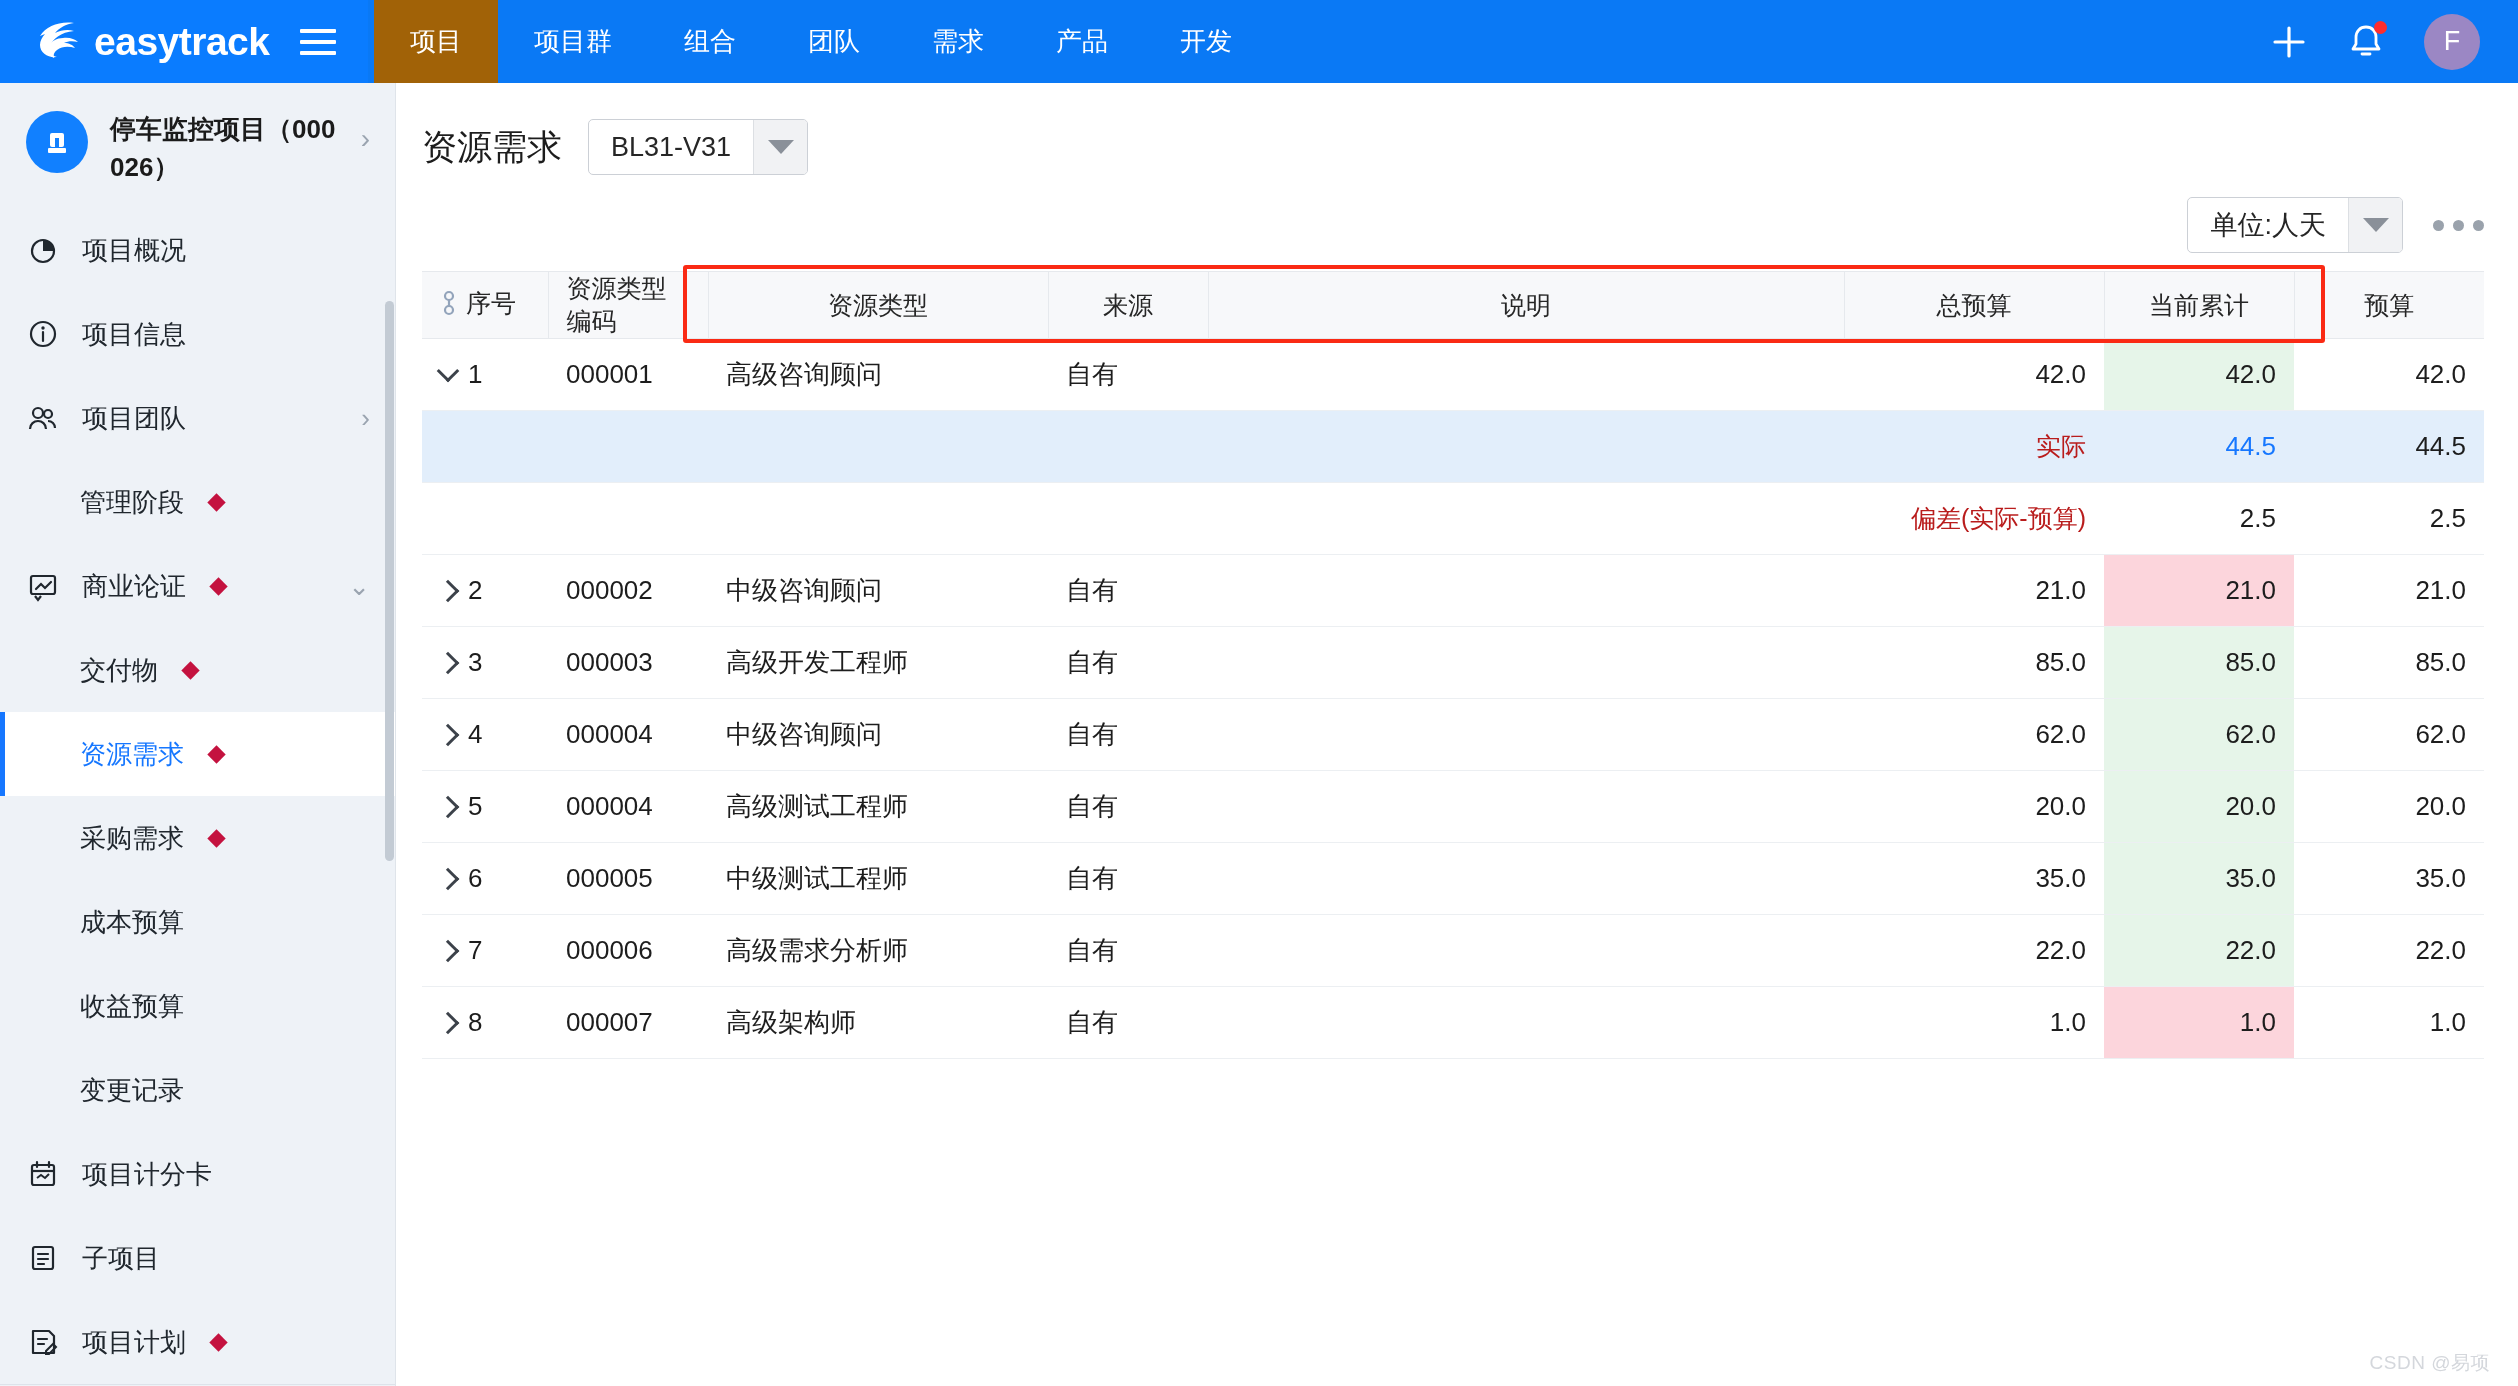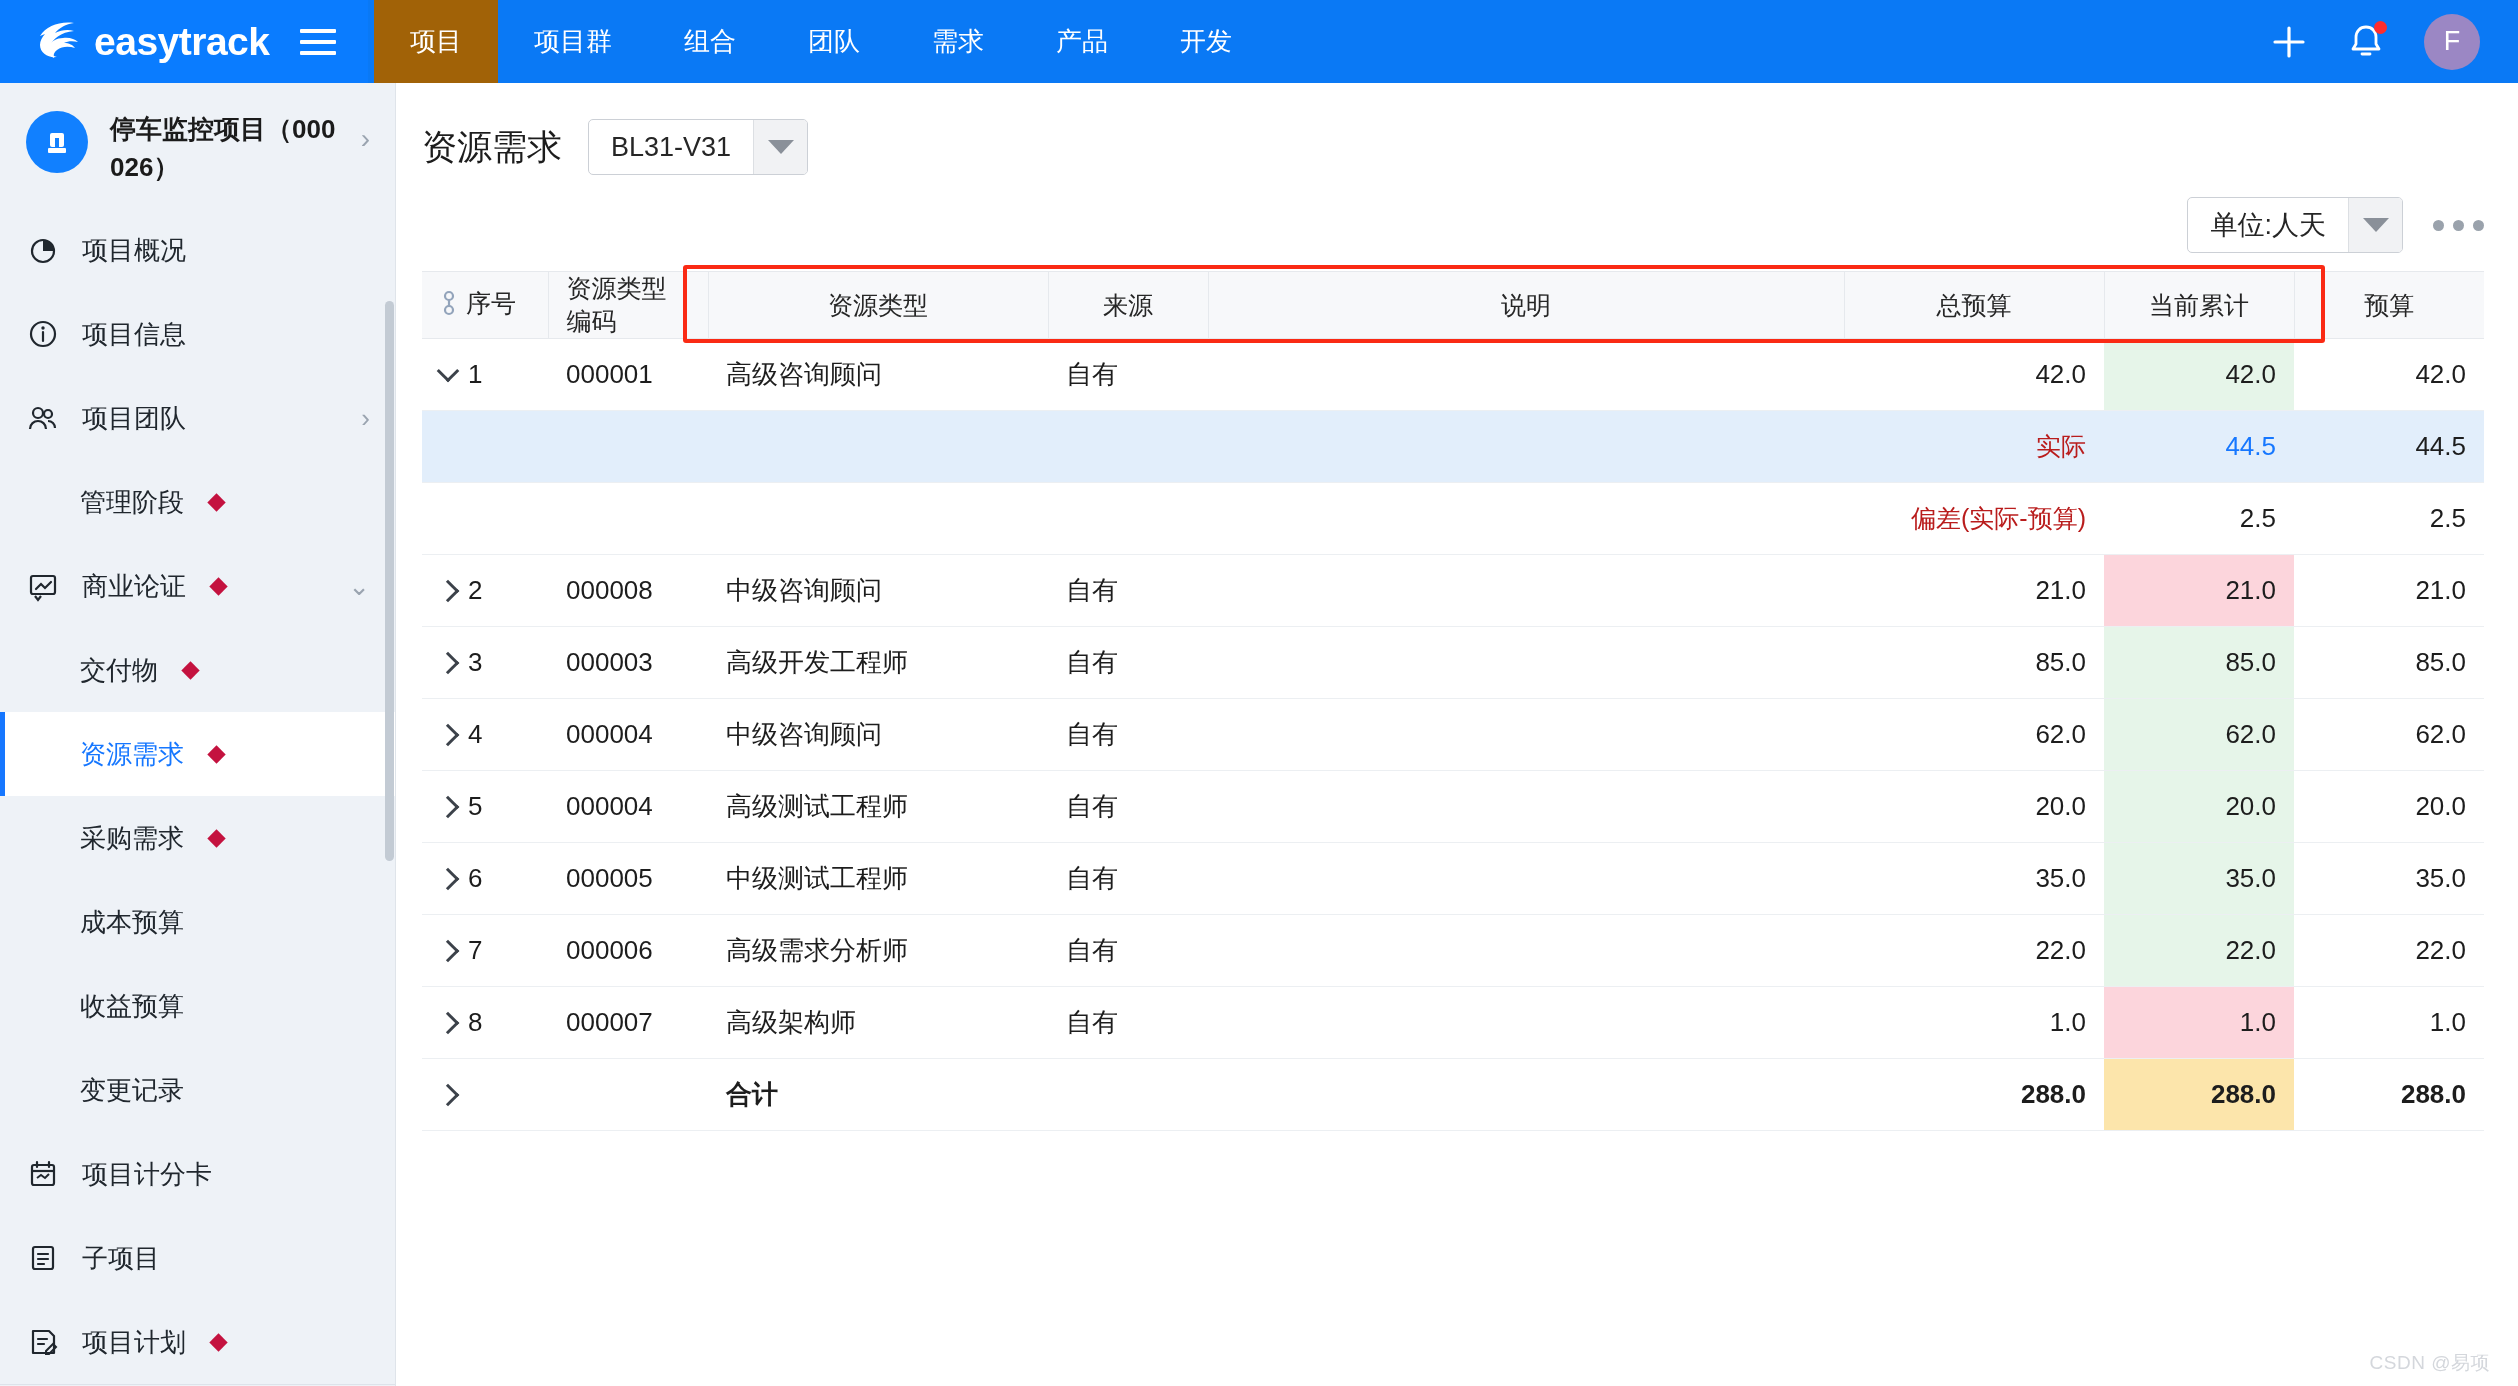--- a/index.html
+++ b/index.html
@@ -492,21 +492,21 @@
             <td class="num">2.5</td>
           </tr>
 
           <tr>
             <td>
                 <span class="idx-cell">
                   <i class="chev right"></i>
                   <span>2</span>
                 </span>
               </td>
-            <td>000008</td>
+            <td>000002</td>
             <td>中级咨询顾问</td>
             <td>自有</td>
             <td></td>
             <td class="num">21.0</td>
             <td class="num bg-pink">21.0</td>
             <td class="num">21.0</td>
           </tr>
 
           <tr>
             <td>
@@ -597,35 +597,20 @@
               </td>
             <td>000007</td>
             <td>高级架构师</td>
             <td>自有</td>
             <td></td>
             <td class="num">1.0</td>
             <td class="num bg-pink">1.0</td>
             <td class="num">1.0</td>
           </tr>
 
-          <tr>
-            <td>
-                <span class="idx-cell">
-                  <i class="chev right"></i>
-                  <span></span>
-                </span>
-              </td>
-            <td></td>
-            <td class="bold">合计</td>
-            <td></td>
-            <td></td>
-            <td class="num bold">288.0</td>
-            <td class="num bold bg-yellow">288.0</td>
-            <td class="num bold">288.0</td>
-          </tr>
 
         </tbody>
       </table>
 
       <div class="hl-box" style="left:287px; top:12px; width:1642px; height:78px;"></div>
     </div>
 
     <div class="watermark">CSDN @易项</div>
   </main>
 </div>

